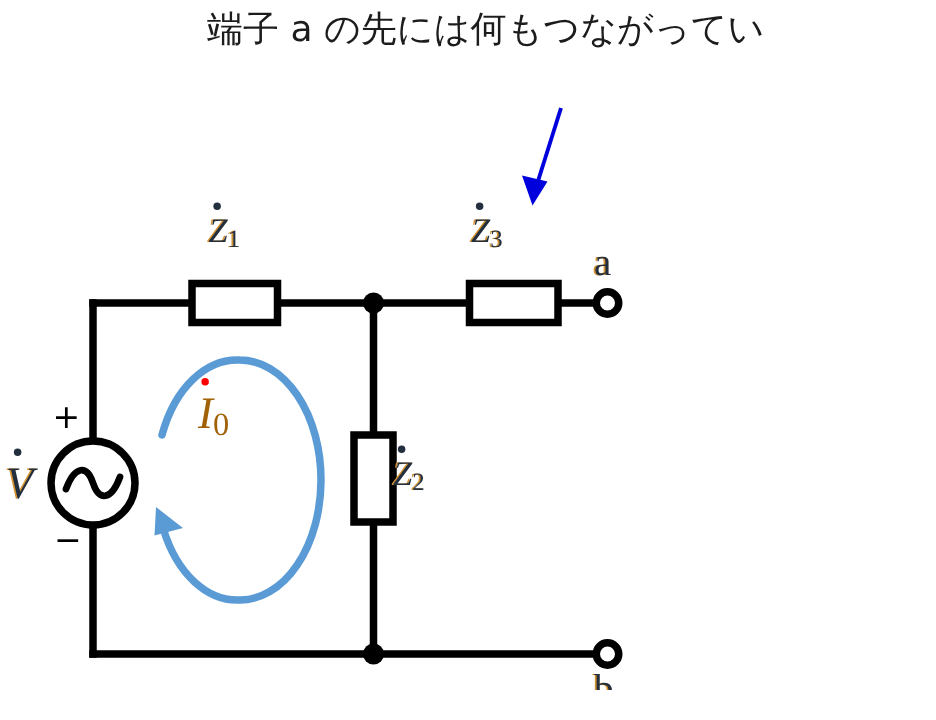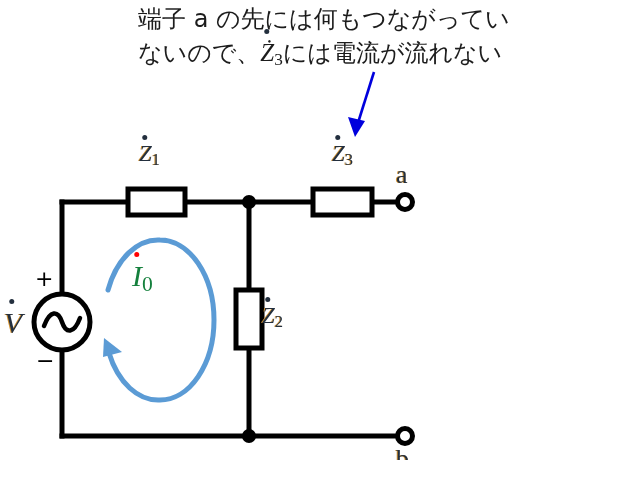--- a/index.html
+++ b/index.html
@@ -58,21 +58,21 @@
     text-shadow: -1.1px 0 0 #d4922f;
   }
   .lbl-term {
     font-size: 26px;
     font-style: normal;
     color: #232f3e;
     text-shadow: -1.1px 0 0 #d4922f;
   }
   .lbl-i {
     font-size: 30px;
-    color: #15803d;
+    color: #a16207;
   }
   .sub {
     font-size: 0.72em;
     font-style: normal;
     vertical-align: -0.22em;
   }
   .sub-i {
     font-size: 0.72em;
     font-style: normal;
     vertical-align: -0.22em;
@@ -101,21 +101,20 @@
     line-height: 1;
   }
 </style>
 </head>
 <body>
 
 <div id="root">
 
   <div class="anno-text">
     <span class="anno-line">端子 a の先には何もつながってい</span>
-    <span class="anno-line"><span>ないので、</span><span class="mathz dotacc acc-z"><span class="dotmark"></span><span>Ż</span></span><span class="mathz sub">3</span><span>には電流が流れない</span></span>
   </div>
 
   <svg id="circuit-svg" viewBox="0 0 624 480">
 
     <g>
       <line x1="374" y1="72" x2="357" y2="126" stroke="#0000dd" stroke-width="2.6"></line>
       <polygon points="355,137 348,117 365,121" fill="#0000dd"></polygon>
     </g>
 
     <g stroke="#000000" stroke-width="5" fill="none" stroke-linecap="square">
@@ -167,21 +166,21 @@
                A 54 80 0 0 1 109 353" fill="none" stroke="#5b9bd5" stroke-width="5" stroke-linecap="round"></path>
       <polygon points="104 338, 122 352, 103 357" fill="#5b9bd5"></polygon>
     </g>
 
   </svg>
 
   <div class="lbl lbl-z" style="left:139px; top:142px;">
     <span class="dotacc acc-z"><span class="dotmark"></span><span>Z</span></span><span class="sub">1</span>
   </div>
 
-  <div class="lbl lbl-z" style="left:332px; top:142px;">
+  <div class="lbl lbl-z" style="left:314px; top:142px;">
     <span class="dotacc acc-z"><span class="dotmark"></span><span>Z</span></span><span class="sub">3</span>
   </div>
 
   <div class="lbl lbl-z" style="left:262px; top:304px;">
     <span class="dotacc acc-z"><span class="dotmark"></span><span>Z</span></span><span class="sub">2</span>
   </div>
 
   <div class="lbl lbl-v" style="left:4px; top:308px;">
     <span class="dotacc acc-z"><span class="dotmark"></span><span>V</span></span>
   </div>

